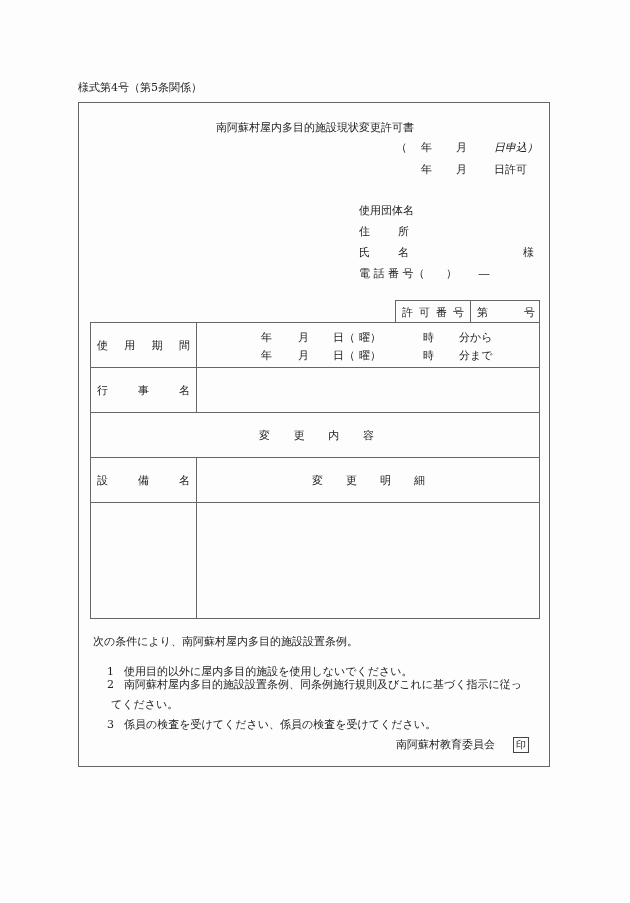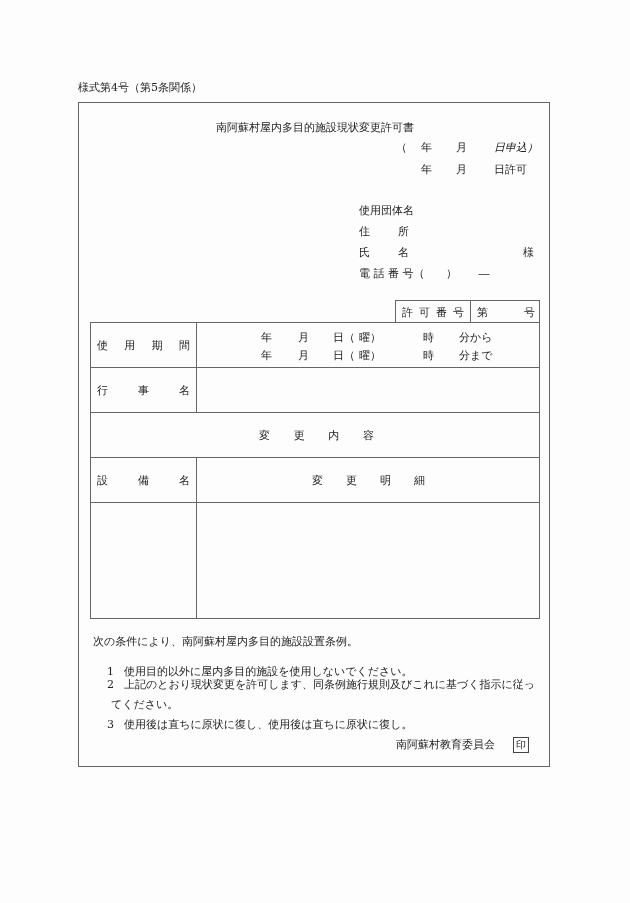--- a/index.html
+++ b/index.html
@@ -149,21 +149,21 @@
     <td></td>
   </tr>
 </tbody>
   </table>
 
 <div class="abs conditions" style="top:634px;">次の条件により、南阿蘇村屋内多目的施設設置条例。</div>
 <div class="abs conditions" style="top:656px; left:107px;margin-top:8px;">
   <span>1</span><span style="margin-left:10px;">使用目的以外に屋内多目的施設を使用しないでください。</span>
 </div>
 <div class="abs conditions" style="top:677px; left:107px;">
-  <span>2</span><span style="margin-left:10px;">上記のとおり現状変更を許可します、同条例施行規則及びこれに基づく指示に従っ</span>
+  <span>2</span><span style="margin-left:10px;">南阿蘇村屋内多目的施設設置条例、同条例施行規則及びこれに基づく指示に従っ</span>
 </div>
 <div class="abs conditions" style="top:697px; left:111px;">てください。</div>
 <div class="abs conditions" style="top:717px; left:107px;">
-  <span>3</span><span style="margin-left:10px;">使用後は直ちに原状に復し、使用後は直ちに原状に復し。</span>
+  <span>3</span><span style="margin-left:10px;">係員の検査を受けてください、係員の検査を受けてください。</span>
 </div>
 <div class="abs conditions" style="top:737px; left:396px;">
   <span>南阿蘇村教育委員会</span><span class="seal">印</span>
 </div>
 
 </body></html>

